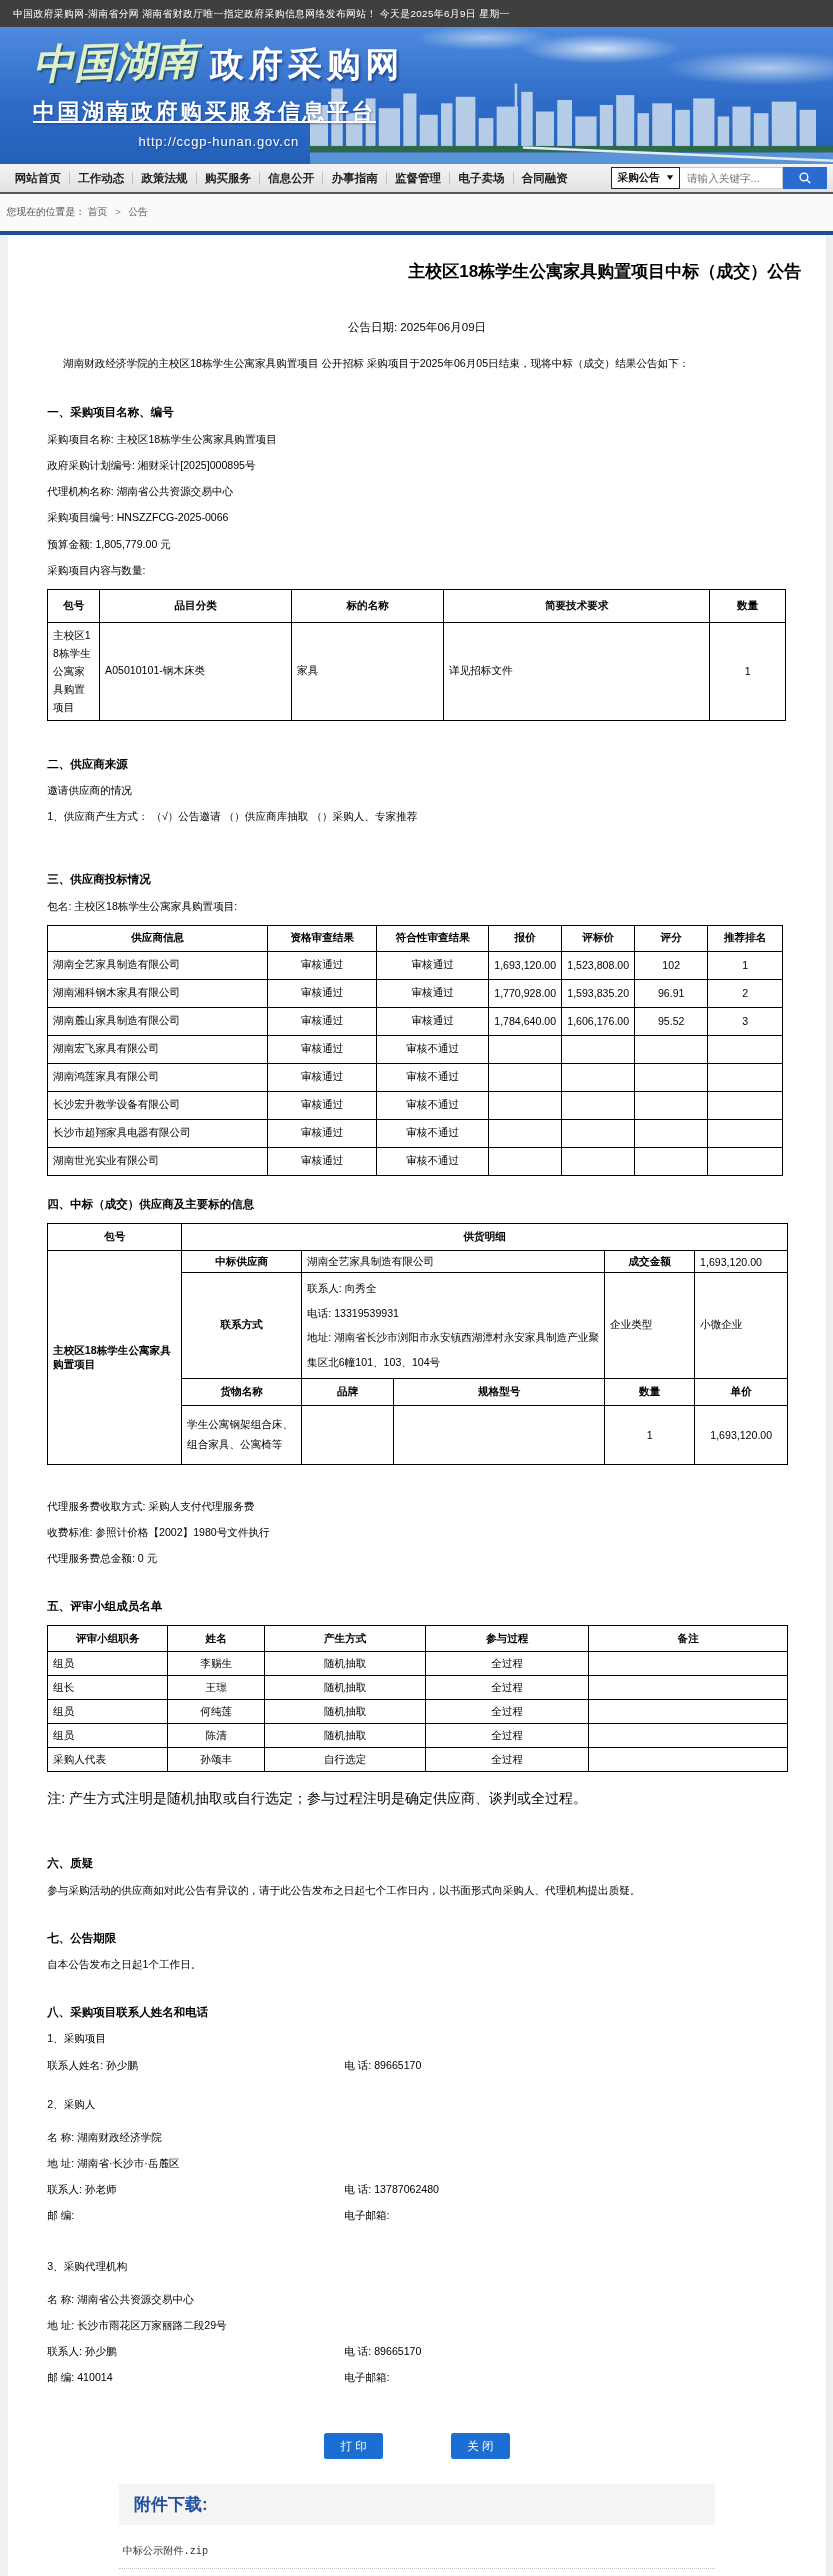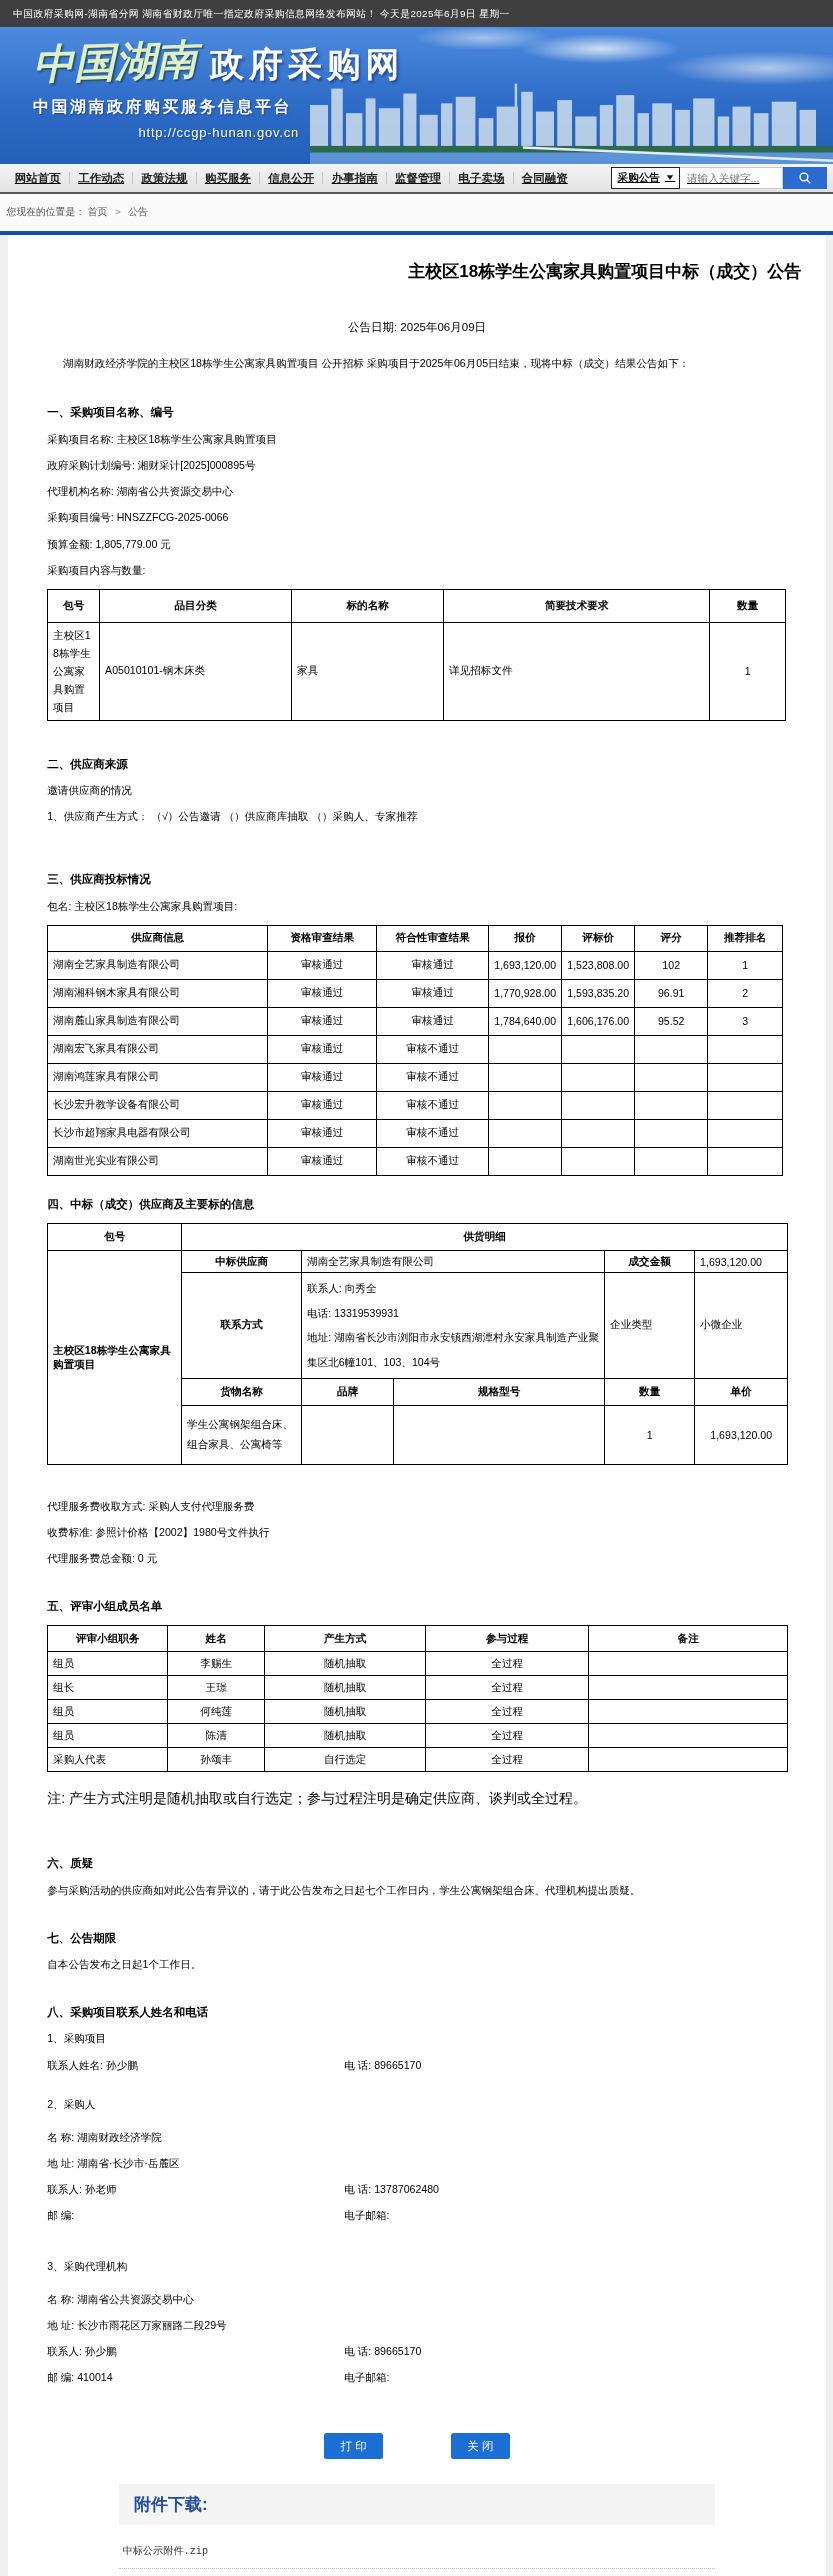--- a/index.html
+++ b/index.html
@@ -29,31 +29,31 @@
   .logo-line { display:flex; align-items:baseline; gap:13px; }
   .logo-calligraphy {
     font-size:41px; font-weight:700; font-style:italic; color:#dff0c8;
     text-shadow:1.6px 1.6px 1.6px rgba(10,50,20,.55); transform:rotate(-2deg); display:inline-block;
   }
   .logo-main {
     font-size:34px; font-weight:900; letter-spacing:4.9px; color:#fff;
     text-shadow:1.6px 1.6px 2.5px rgba(0,10,60,.45);
   }
   .platform {
-    font-size:16px; font-weight:700; letter-spacing:2.5px; margin-top:6.6px;
+    font-size:22px; font-weight:700; letter-spacing:2.5px; margin-top:6.6px;
     text-shadow:0.8px 0.8px 1.6px rgba(0,10,60,.45);
+    text-decoration:underline;
   }
   .banner-url { font-size:13px; margin-top:7.4px; text-align:center; letter-spacing:0.8px;
     text-shadow:0.8px 0.8px 1.6px rgba(0,10,60,.45); }
   
   .nav {
     height:29.5px; display:flex; align-items:center; padding:0 6.6px;
     background:linear-gradient(#f4f4f4,#e2e2e2);
     border-bottom:2.5px solid #58595b;
-    text-decoration:underline;
   }
   .nav-item {
     font-size:11.5px; font-weight:700; color:#222; padding:0 8.2px; line-height:12.3px;
     border-right:0.8px solid #c3c3c3; cursor:pointer; white-space:nowrap;
   }
   .nav-item:last-of-type { border-right:none; }
   .searchbar { margin-left:auto; display:flex; align-items:center; height:22px; }
   .search-select {
     height:22px; border:0.8px solid #222; background:#fff; font-size:10.6px; font-weight:700;
     display:flex; align-items:center; gap:5.7px; padding:0 5.7px; cursor:pointer; color:#111;
@@ -461,21 +461,21 @@
               <td>全过程</td>
           <td></td>
         </tr>
       </tbody>
         </table>
       <p class="note">注: 产生方式注明是随机抽取或自行选定；参与过程注明是确定供应商、谈判或全过程。</p>
     </div>
 
     <div class="sec wide">
       <div class="sec-heading">六、质疑</div>
-      <p class="line">参与采购活动的供应商如对此公告有异议的，请于此公告发布之日起七个工作日内，学生公寓钢架组合床、代理机构提出质疑。</p>
+      <p class="line">参与采购活动的供应商如对此公告有异议的，请于此公告发布之日起七个工作日内，以书面形式向采购人、代理机构提出质疑。</p>
     </div>
 
     <div class="sec">
       <div class="sec-heading">七、公告期限</div>
       <p class="line">自本公告发布之日起1个工作日。</p>
     </div>
 
     <div class="sec">
       <div class="sec-heading">八、采购项目联系人姓名和电话</div>
       <p class="line">1、采购项目</p>

